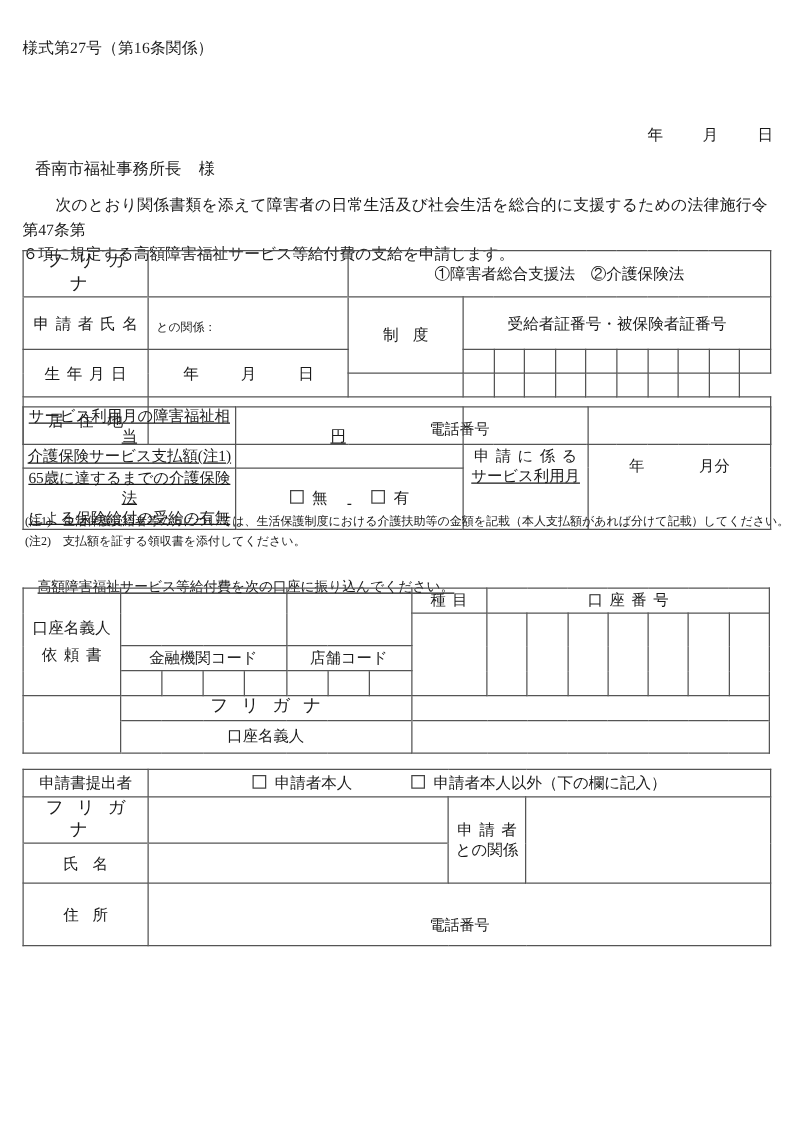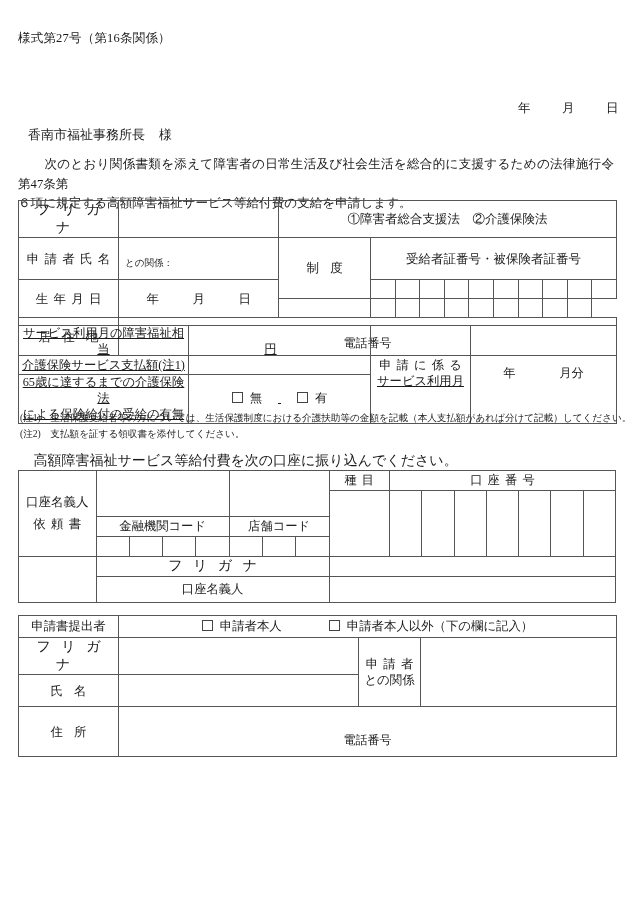--- a/index.html
+++ b/index.html
@@ -154,23 +154,24 @@
     left: 20px;
     top: 410px;
     font-size: 9.6px;
     line-height: 1.62;
   }
   .notes div { white-space: nowrap; }
 
   .bank-lead {
     position: absolute;
     left: 18px;
-    top: 452px;
-    font-size: 14px;
+    top: 462px;
+    font-size: 11px;
     text-indent: 1.1em;
+    text-decoration: underline;
   }
 
   
   #tbl-bank { left: 18px; top: 470px; width: 598px; }
   #tbl-bank td { font-size: 12.3px; }
   .furikae { line-height: 1.75; font-size: 12.5px; }
 
   
   #tbl-submit { left: 18px; top: 615px; width: 598px; }
   #tbl-submit td { font-size: 12.4px; }

